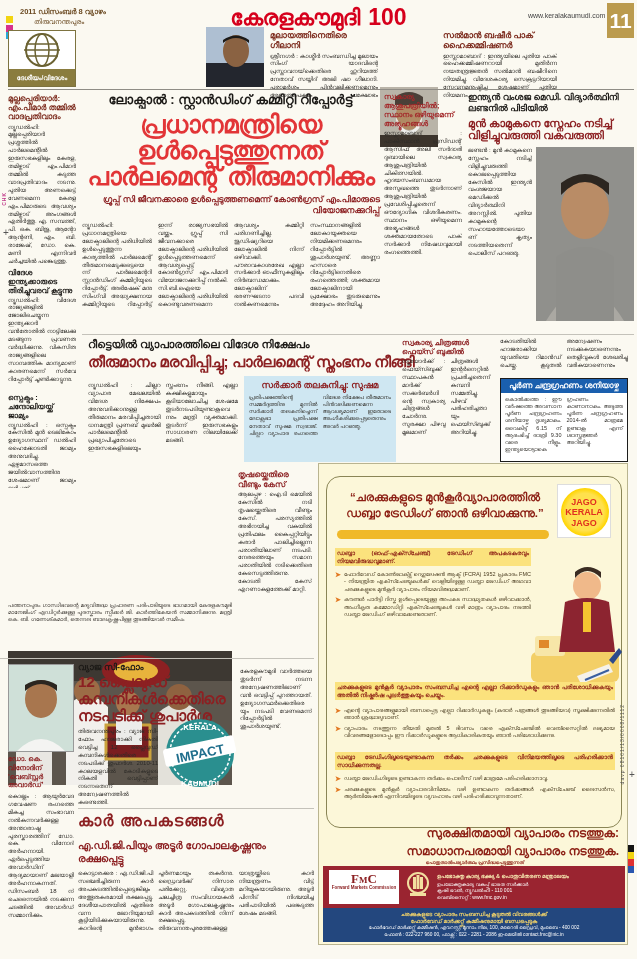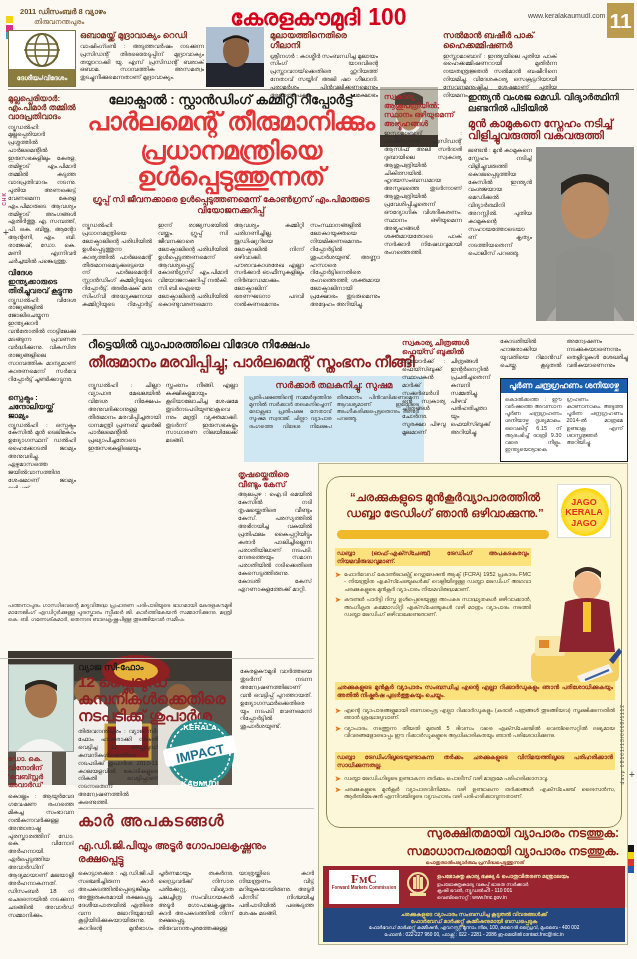--- a/index.html
+++ b/index.html
@@ -16,21 +16,21 @@
   .dred{color:#a3282a}
   .blk{color:#1c1a17}
   .b{font-weight:bold}
   .photo{position:relative;overflow:hidden;background:#c5c2ba}
   .hr{background:#8f8d86;height:1px}
   .vtext{writing-mode:vertical-rl;transform:rotate(180deg);font-size:5px;color:#555;letter-spacing:1px}
   .crosshair{color:#555;font-size:10px;line-height:10px}
   .sq{width:7px;height:7px}
   .kicker-lead{font-size:13px;font-weight:bold;color:#1c1a17;text-align:center}
   .headline-lead{font-size:25px;line-height:1.04;font-weight:bold;color:#e23537;text-align:center;letter-spacing:-.5px}
-  .deck{font-size:8.5px;font-weight:bold;color:#8c2022;text-align:center}
+  .deck{font-size:8.5px;font-weight:bold;color:#8c2022;text-align:right}
   .strip-head{font-size:8.5px;line-height:1.15;font-weight:bold;color:#7c2a1c;margin-bottom:2px}
   .box-blue{background:#cfe7f2}
   .ad-highlight{background:#fbe27d;color:#8c1f14;font-weight:bold;font-size:6px;line-height:1.35;padding:1px 2px;text-align:justify}
   .ad-bullet{display:flex;gap:3px;margin-top:3px}
   .ad-arrow{color:#e2761f;font-size:7px;font-weight:bold;line-height:1.1;flex:0 0 auto}
   .ad-btxt{font-size:5.5px;line-height:1.35;color:#4a3c20;text-align:justify}
 </style>
 </head>
 <body>
 
@@ -67,24 +67,20 @@
     <svg width="66" height="38" viewBox="0 0 66 38">
       <circle cx="33" cy="19" r="16" fill="none" stroke="#6b6232" stroke-width="2"></circle>
       <ellipse cx="33" cy="19" rx="7" ry="16" fill="none" stroke="#6b6232" stroke-width="1.5"></ellipse>
       <line x1="17" y1="13" x2="49" y2="13" stroke="#6b6232" stroke-width="1.5"></line>
       <line x1="17" y1="25" x2="49" y2="25" stroke="#6b6232" stroke-width="1.5"></line>
       <line x1="15" y1="19" x2="51" y2="19" stroke="#6b6232" stroke-width="1.5"></line>
     </svg>
     <div style="position:absolute;left:0;bottom:0;width:100%;height:17px;background:#8a7c3e;color:#fff;font-size:6.5px;font-weight:bold;text-align:center;line-height:17px">ദേശീയം/വിദേശം</div>
   </div>
 
-  <div class="abs" style="left:80px;top:31px;width:124px">
-    <div class="strip-head">ഒബാമയ്ക്ക് മുദ്രാവാക്യം റെഡി</div>
-    <div class="bt" style="height:44px">വാഷിംഗ്ടൺ : അടുത്തവർഷം നടക്കുന്ന പ്രസിഡന്റ് തിരഞ്ഞെടുപ്പിന് മുദ്രാവാക്യം തയ്യാറാക്കി യു. എസ് പ്രസിഡന്റ് ബരാക് ഒബാമ. സാമ്പത്തിക അസമത്വം തുടച്ചുനീക്കുമെന്നതാണ് മുദ്രാവാക്യം.</div>
-  </div>
   <div class="photo abs" style="left:206px;top:27px;width:58px;height:60px">
     <svg width="58" height="60">
       <rect width="58" height="60" fill="#aebfd2"></rect>
       <rect y="36" width="58" height="24" fill="#23262e"></rect>
       <ellipse cx="30" cy="24" rx="13" ry="16" fill="#8a6242"></ellipse>
       <path d="M17 16 Q30 6 43 16 L43 13 Q30 4 17 13 Z" fill="#1c1a18"></path>
     </svg>
   </div>
   <div class="abs" style="left:270px;top:31px;width:108px">
     <div class="strip-head">മുലായത്തിനെതിരെ ഗീലാനി</div>
@@ -119,22 +115,22 @@
     <div class="strip-head" style="font-size:8px">മുല്ലപ്പെരിയാർ: എം.പിമാർ തമ്മിൽ വാദപ്രതിവാദം</div>
     <div class="bt" style="height:140px">ന്യൂഡൽഹി: മുല്ലപ്പെരിയാർ പ്രശ്നത്തിൽ പാർലമെന്റിൽ ഇരുസഭകളിലും കേരള, തമിഴ്നാട് എം.പിമാർ തമ്മിൽ കടുത്ത വാദപ്രതിവാദം നടന്നു. പുതിയ അണക്കെട്ട് വേണമെന്ന കേരള എം.പിമാരുടെ ആവശ്യം തമിഴ്നാട് അംഗങ്ങൾ എതിർത്തു. എ. സമ്പത്ത്, പി. കെ. ബിജു, ആന്റോ ആന്റണി, എം. ബി. രാജേഷ്, ഡോ. കെ. മണി എന്നിവർ ചർച്ചയിൽ പങ്കെടുത്തു.</div>
     <div class="b blk" style="font-size:7.5px;line-height:1.2;margin:4px 0 2px">വിദേശ ഇന്ത്യക്കാരുടെ തിരിച്ചുവരവ് കൂട്ടുന്നു</div>
     <div class="bt" style="height:92px">ന്യൂഡൽഹി: വിദേശ രാജ്യങ്ങളിൽ ജോലിചെയ്യുന്ന ഇന്ത്യക്കാർ വൻതോതിൽ നാട്ടിലേക്കു മടങ്ങുന്ന പ്രവണത വർദ്ധിക്കുന്നു. വികസിത രാജ്യങ്ങളിലെ സാമ്പത്തിക മാന്ദ്യമാണ് കാരണമെന്ന് സർവേ റിപ്പോർട്ട് ചൂണ്ടിക്കാട്ടുന്നു.</div>
     <div class="b blk" style="font-size:7.5px;line-height:1.2;margin:4px 0 2px">സ്പെക്ട്രം : ചന്ദോലിയയ്ക്ക് ജാമ്യം</div>
     <div class="bt" style="height:66px">ന്യൂഡൽഹി : സ്പെക്ട്രം കേസിൽ മുൻ ടെലികോം ഉദ്യോഗസ്ഥന് ഡൽഹി ഹൈക്കോടതി ജാമ്യം അനുവദിച്ചു. ഏഴുമാസത്തെ ജയിൽവാസത്തിനു ശേഷമാണ് ജാമ്യം ലഭിച്ചത്.</div>
   </div>
 
   <div class="abs" style="left:82px;top:92px;width:298px">
     <div class="kicker-lead">ലോക്പാൽ : സ്റ്റാൻഡിംഗ് കമ്മിറ്റി റിപ്പോർട്ട്</div>
+    <div class="headline-lead" style="margin-top:3px">പ്രധാനമന്ത്രിയെ ഉൾപ്പെടുത്തുന്നത്</div>
     <div class="headline-lead">പാർലമെന്റ് തീരുമാനിക്കും</div>
-    <div class="headline-lead" style="margin-top:3px">പ്രധാനമന്ത്രിയെ ഉൾപ്പെടുത്തുന്നത്</div>
     <div class="deck" style="margin-top:5px">ഗ്രൂപ്പ് സി ജീവനക്കാരെ ഉൾപ്പെടുത്തണമെന്ന് കോൺഗ്രസ് എം.പിമാരുടെ വിയോജനക്കുറിപ്പ്</div>
     <div class="bt c4" style="margin-top:6px;height:146px">ന്യൂഡൽഹി: പ്രധാനമന്ത്രിയെ ലോക്പാലിന്റെ പരിധിയിൽ ഉൾപ്പെടുത്തുന്ന കാര്യത്തിൽ പാർലമെന്റ് തീരുമാനമെടുക്കട്ടെയെന്ന് പാർലമെന്ററി സ്റ്റാൻഡിംഗ് കമ്മിറ്റിയുടെ റിപ്പോർട്ട്. അഭിഷേക് മനു സിംഗ്‌വി അദ്ധ്യക്ഷനായ കമ്മിറ്റിയുടെ റിപ്പോർട്ട് ഇന്ന് രാജ്യസഭയിൽ വയ്ക്കും. ഗ്രൂപ്പ് സി ജീവനക്കാരെ ലോക്പാലിന്റെ പരിധിയിൽ ഉൾപ്പെടുത്തണമെന്ന് ആവശ്യപ്പെട്ട് കോൺഗ്രസ് എം.പിമാർ വിയോജനക്കുറിപ്പ് നൽകി. സി.ബി.ഐയെ ലോക്പാലിന്റെ പരിധിയിൽ കൊണ്ടുവരണമെന്ന ആവശ്യം കമ്മിറ്റി പരിഗണിച്ചില്ല. ജുഡിഷ്യറിയെ ലോക്പാലിൽ നിന്ന് ഒഴിവാക്കി. പൗരാവകാശരേഖ എല്ലാ സർക്കാർ ഓഫീസുകളിലും നിർബന്ധമാക്കും. ലോക്പാലിന് ഭരണഘടനാ പദവി നൽകണമെന്നും സംസ്ഥാനങ്ങളിൽ ലോകായുക്തയെ നിയമിക്കണമെന്നും റിപ്പോർട്ടിൽ ശുപാർശയുണ്ട്. അണ്ണാ ഹസാരെ റിപ്പോർട്ടിനെതിരെ രംഗത്തെത്തി; ശക്തമായ ലോക്പാലിനായി പ്രക്ഷോഭം തുടരുമെന്നും അദ്ദേഹം അറിയിച്ചു.</div>
   </div>
 
   <div class="abs" style="left:468px;top:92px;width:166px">
     <div class="b blk" style="font-size:9px;line-height:1.2">ഇന്ത്യൻ വംശജ മെഡി. വിദ്യാർത്ഥിനി ലണ്ടനിൽ പിടിയിൽ</div>
     <div class="b maroon" style="font-size:11px;line-height:1.15;margin-top:3px">മുൻ കാമുകനെ സ്നേഹം നടിച്ച്</div>
     <div class="b maroon" style="font-size:11px;line-height:1.15">വിളിച്ചുവരുത്തി വകവരുത്തി</div>
     <div style="display:flex;gap:4px;margin-top:5px">
       <div class="bt" style="width:64px;height:174px">ലണ്ടൻ : മുൻ കാമുകനെ സ്നേഹം നടിച്ച് വിളിച്ചുവരുത്തി കൊലപ്പെടുത്തിയ കേസിൽ ഇന്ത്യൻ വംശജയായ മെഡിക്കൽ വിദ്യാർത്ഥിനി അറസ്റ്റിൽ. പുതിയ കാമുകന്റെ സഹായത്തോടെയാണ് കൃത്യം നടത്തിയതെന്ന് പൊലീസ് പറഞ്ഞു.</div>
@@ -156,21 +152,21 @@
   </div>
 
   <div class="abs hr" style="left:82px;top:334px;width:552px;background:#c4c2ba"></div>
 
   <div class="abs" style="left:88px;top:338px;width:356px">
     <div class="b blk" style="font-size:11px">റീട്ടെയിൽ വ്യാപാരത്തിലെ വിദേശ നിക്ഷേപം</div>
     <div class="b maroon" style="font-size:15px;margin-top:2px;letter-spacing:-.3px">തീരുമാനം മരവിപ്പിച്ചു; പാർലമെന്റ് സ്തംഭനം നീങ്ങി</div>
   </div>
   <div class="abs bt c2" style="left:88px;top:382px;width:150px;height:80px">ന്യൂഡൽഹി : ചില്ലറ വ്യാപാര മേഖലയിൽ വിദേശ നിക്ഷേപം അനുവദിക്കാനുള്ള തീരുമാനം മരവിപ്പിച്ചതായി ധനമന്ത്രി പ്രണബ് മുഖർജി പാർലമെന്റിൽ പ്രഖ്യാപിച്ചതോടെ ഇരുസഭകളിലെയും സ്തംഭനം നീങ്ങി. എല്ലാ കക്ഷികളുമായും കൂടിയാലോചിച്ച ശേഷമേ തുടർനടപടിയുണ്ടാകൂവെന്നും മന്ത്രി വ്യക്തമാക്കി. തുടർന്ന് ഇരുസഭകളും സാധാരണ നിലയിലേക്ക് മടങ്ങി.</div>
 
-  <div class="abs box-blue" style="left:244px;top:376px;width:180px;height:86px;padding:4px 5px">
+  <div class="abs box-blue" style="left:244px;top:376px;width:152px;height:86px;padding:4px 5px">
     <div class="b maroon" style="font-size:9px;text-align:center;margin-bottom:3px">സർക്കാർ തലകുനിച്ചു: സുഷമ</div>
     <div class="bt-sm c2" style="height:64px">പ്രതിപക്ഷത്തിന്റെ സമ്മർദ്ദത്തിനു മുന്നിൽ സർക്കാർ തലകുനിച്ചെന്ന് ലോക്സഭാ പ്രതിപക്ഷ നേതാവ് സുഷമ സ്വരാജ്. ചില്ലറ വ്യാപാര രംഗത്തെ വിദേശ നിക്ഷേപ തീരുമാനം പിൻവലിക്കണമെന്ന ആവശ്യമാണ് ഇതോടെ അംഗീകരിക്കപ്പെട്ടതെന്നും അവർ പറഞ്ഞു.</div>
   </div>
 
   <div class="abs" style="left:402px;top:338px;width:92px">
     <div class="b maroon" style="font-size:7.5px;line-height:1.2;margin-bottom:2px">സ്വകാര്യ ചിത്രങ്ങൾ ഫെയ്സ് ബുക്കിൽ</div>
     <div class="bt c2" style="height:104px">ന്യൂയോർക്ക് : ഫെയ്സ്ബുക്ക് സ്ഥാപകൻ മാർക്ക് സക്കർബർഗിന്റെ സ്വകാര്യ ചിത്രങ്ങൾ ചോർന്നു. സുരക്ഷാ പിഴവു മൂലമാണ് ചിത്രങ്ങൾ ഇന്റർനെറ്റിൽ പ്രചരിച്ചതെന്ന് കമ്പനി സമ്മതിച്ചു. പിഴവ് പരിഹരിച്ചതായും ഫെയ്സ്ബുക്ക് അറിയിച്ചു.</div>
   </div>
 
   <div class="abs bt c2" style="left:500px;top:338px;width:128px;height:36px">കോടതിയിൽ ഹാജരാക്കിയ യുവതിയെ റിമാൻഡ് ചെയ്തു. കൂടുതൽ അന്വേഷണം നടക്കുകയാണെന്നും തെളിവുകൾ ശേഖരിച്ചു വരികയാണെന്നും സ്കോട്ട്ലൻഡ് യാർഡ് അറിയിച്ചു.</div>

